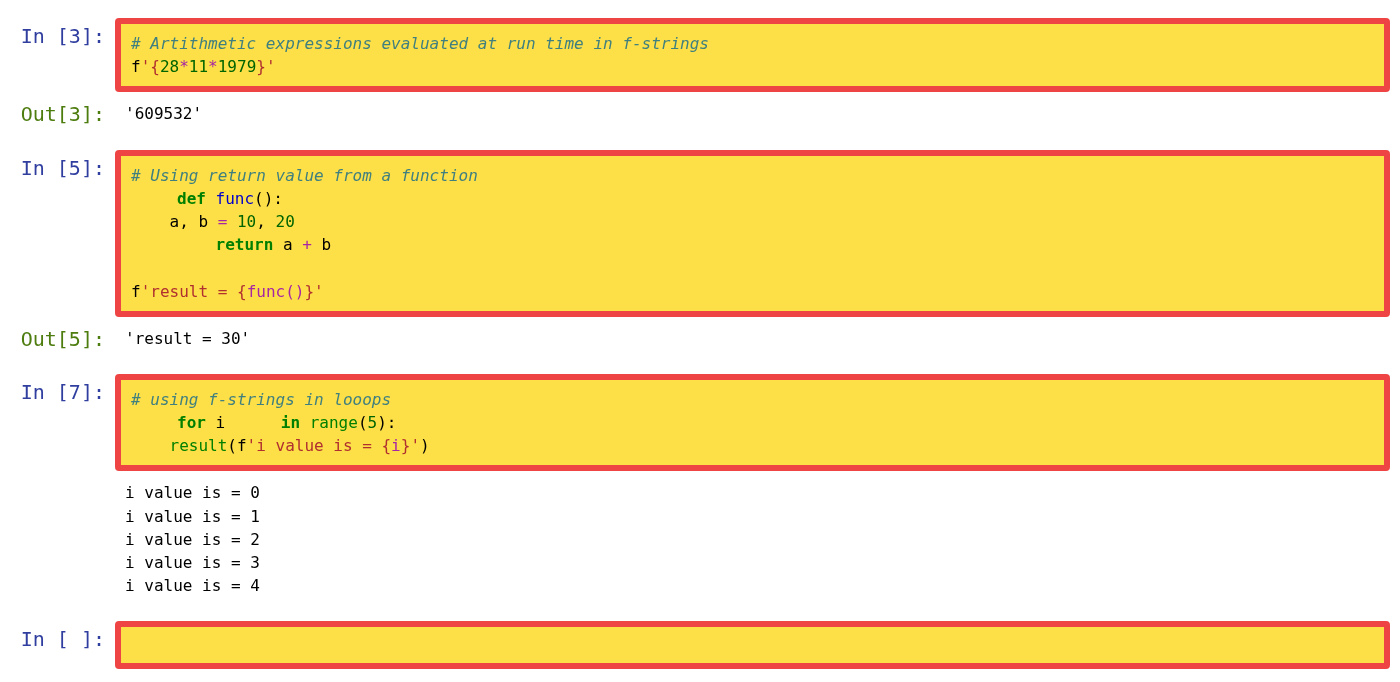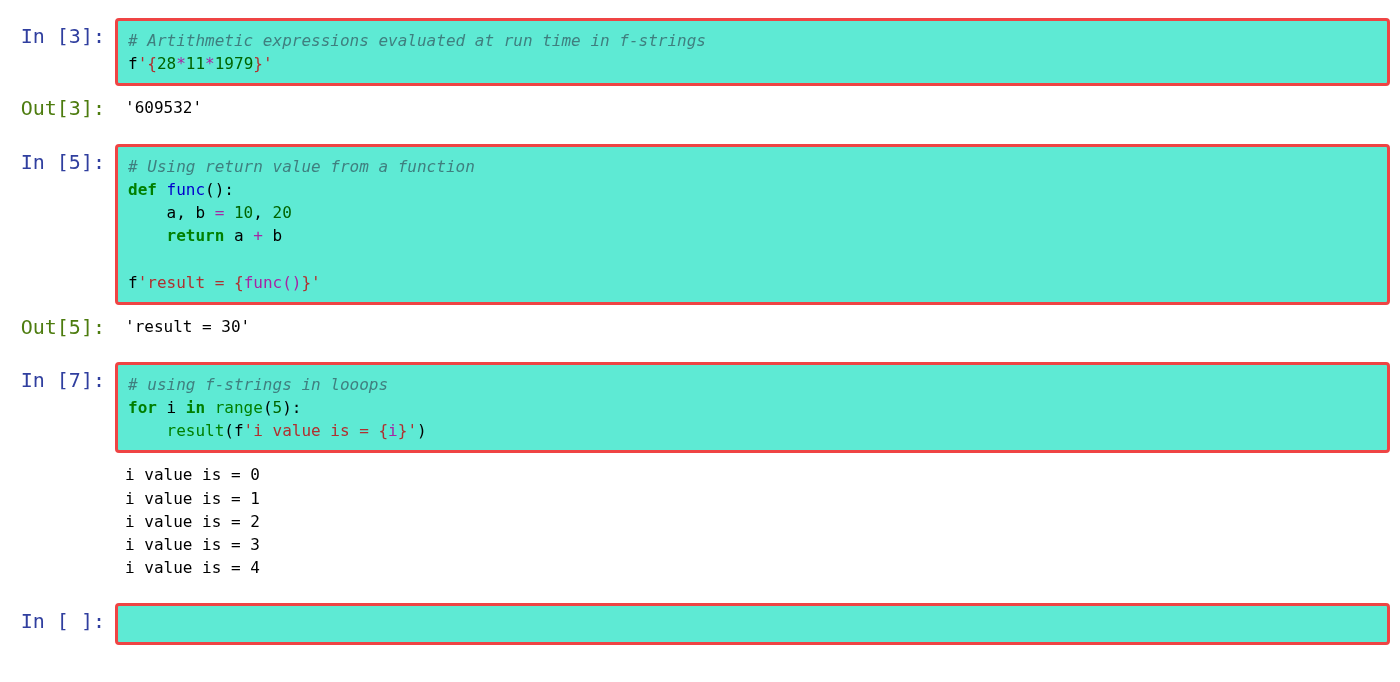--- a/index.html
+++ b/index.html
@@ -21,22 +21,22 @@
     text-align: right;
     padding: 6px 10px 0 0;
     font-family: Menlo, Monaco, monospace;
     font-size: 20px;
     white-space: pre;
   }
   .prompt-in { color: #303f9f; } 
   .prompt-out { color: #4d7c0f; }
   .input-area {
     flex: 1;
-    background: #5eead4;
-    border: 3px solid #ef4444;
+    background: #fde047;
+    border: 6px solid #ef4444;
     border-radius: 4px;
     padding: 8px 10px;
     line-height: 1.45;
     white-space: pre;
     overflow-x: auto;
   }
   .output-area {
     flex: 1;
     padding: 6px 10px 6px 10px;
     line-height: 1.45;
@@ -48,21 +48,21 @@
     line-height: 1.45;
     white-space: pre;
     font-family: Menlo, Monaco, monospace;
   }
   .gap { height: 14px; }
 
   
   .c  { color: #3f7f7f; font-style: italic; }  
   .s  { color: #b03030; }                       
   .si { color: #a626a4; }                       
-  .k  { color: #007f00; font-weight: bold; }
+  .k  { color: #007f00; font-weight: bold; margin-left: 46px; }
   .nf { color: #0000cc; }                       
   .bi { color: #007f00; }                       
   .op { color: #a626a4; }                       
   .n  { color: #000000; }
   .num { color: #006400; }
   .sq { color: #b03030; }                       
 
 </style>
 </head>
 <body>

